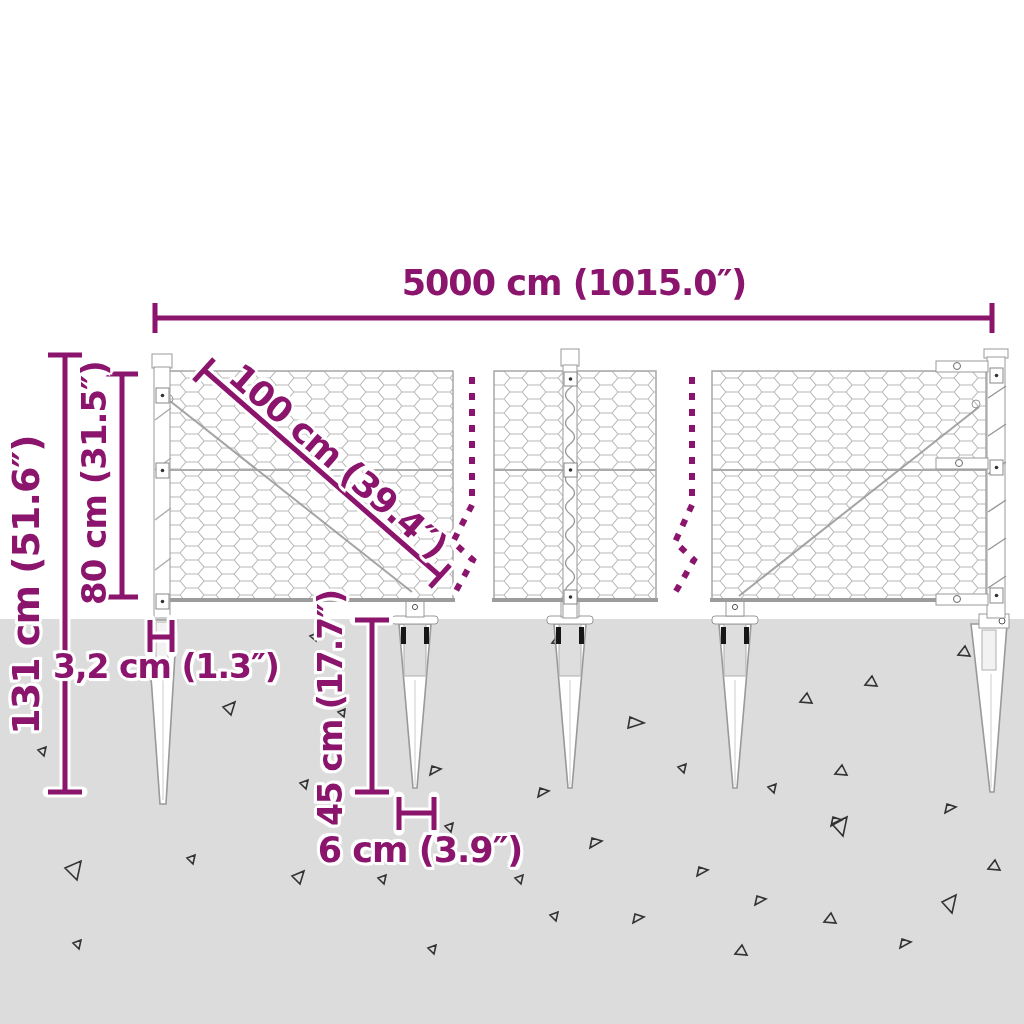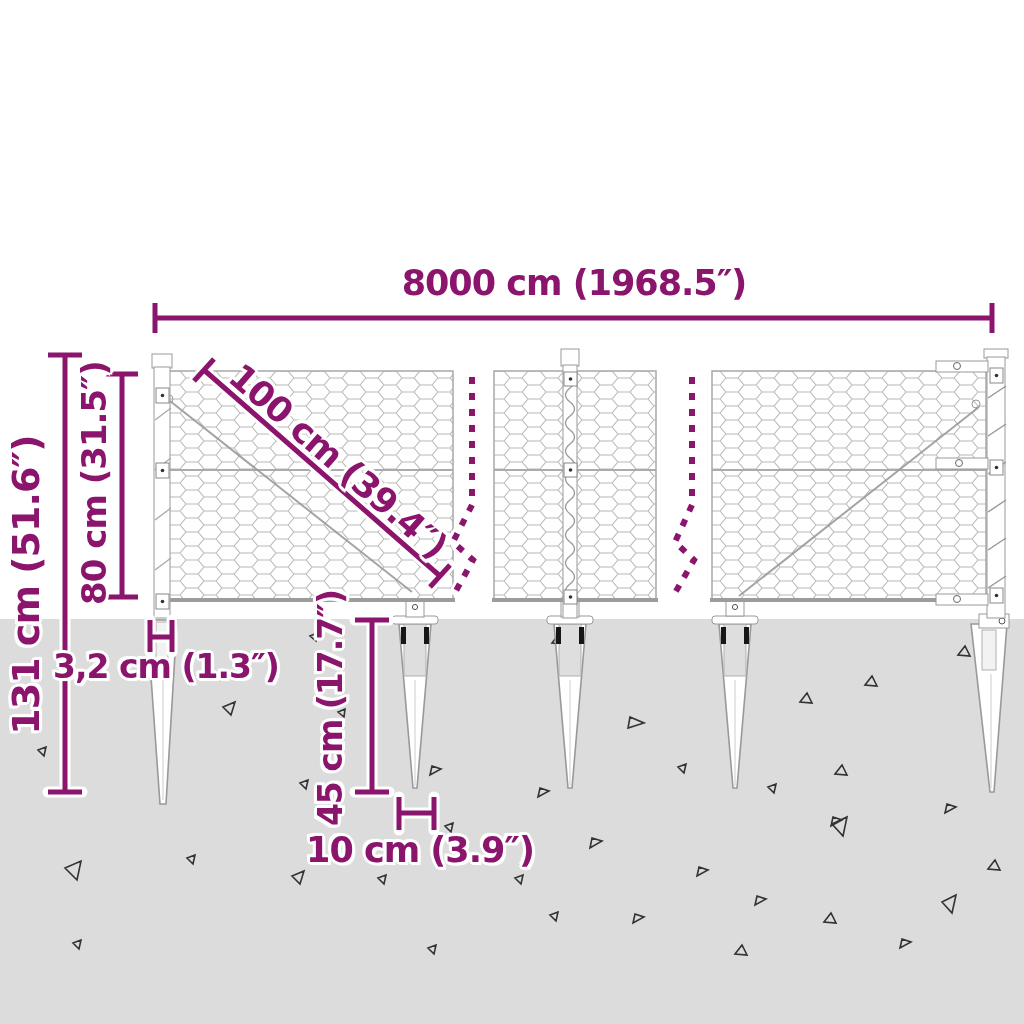--- a/index.html
+++ b/index.html
@@ -199,27 +199,27 @@
   <g>
     <path class="dimw" d="M355,620 H389 M372,620 V792 M355,792 H389"></path>
     <path class="dim" d="M355,620 H389 M372,620 V792 M355,792 H389"></path>
   </g>
   <g>
     <path class="dimw" d="M399,797 V830 M399,813 H434 M434,797 V830"></path>
     <path class="dim" d="M399,797 V830 M399,813 H434 M434,797 V830"></path>
   </g>
 </svg>
 
-  <div class="dim-label" style="left:334px;top:261px;width:480px;font-size:35px;">8000 cm (1968.5″)</div>
+  <div class="dim-label" style="left:334px;top:261px;width:480px;font-size:35px;">5000 cm (1015.0″)</div>
 
   <div class="dim-label" style="left:-214px;top:563px;width:480px;font-size:38px;transform:rotate(-90deg);">131 cm (51.6″)</div>
 
   <div class="dim-label" style="left:-146px;top:461px;width:480px;font-size:34px;transform:rotate(-90deg);">80 cm (31.5″)</div>
 
   <div class="dim-label" style="left:98px;top:439px;width:480px;font-size:35px;transform:rotate(41deg);">100 cm (39.4″)</div>
 
   <div class="dim-label" style="left:-74px;top:645px;width:480px;font-size:33px;">3,2 cm (1.3″)</div>
 
   <div class="dim-label" style="left:91px;top:686px;width:480px;font-size:33px;transform:rotate(-90deg);">45 cm (17.7″)</div>
 
-  <div class="dim-label" style="left:180px;top:828px;width:480px;font-size:35px;">10 cm (3.9″)</div>
+  <div class="dim-label" style="left:180px;top:828px;width:480px;font-size:35px;">6 cm (3.9″)</div>
 
 </div>
 
 </body></html>

